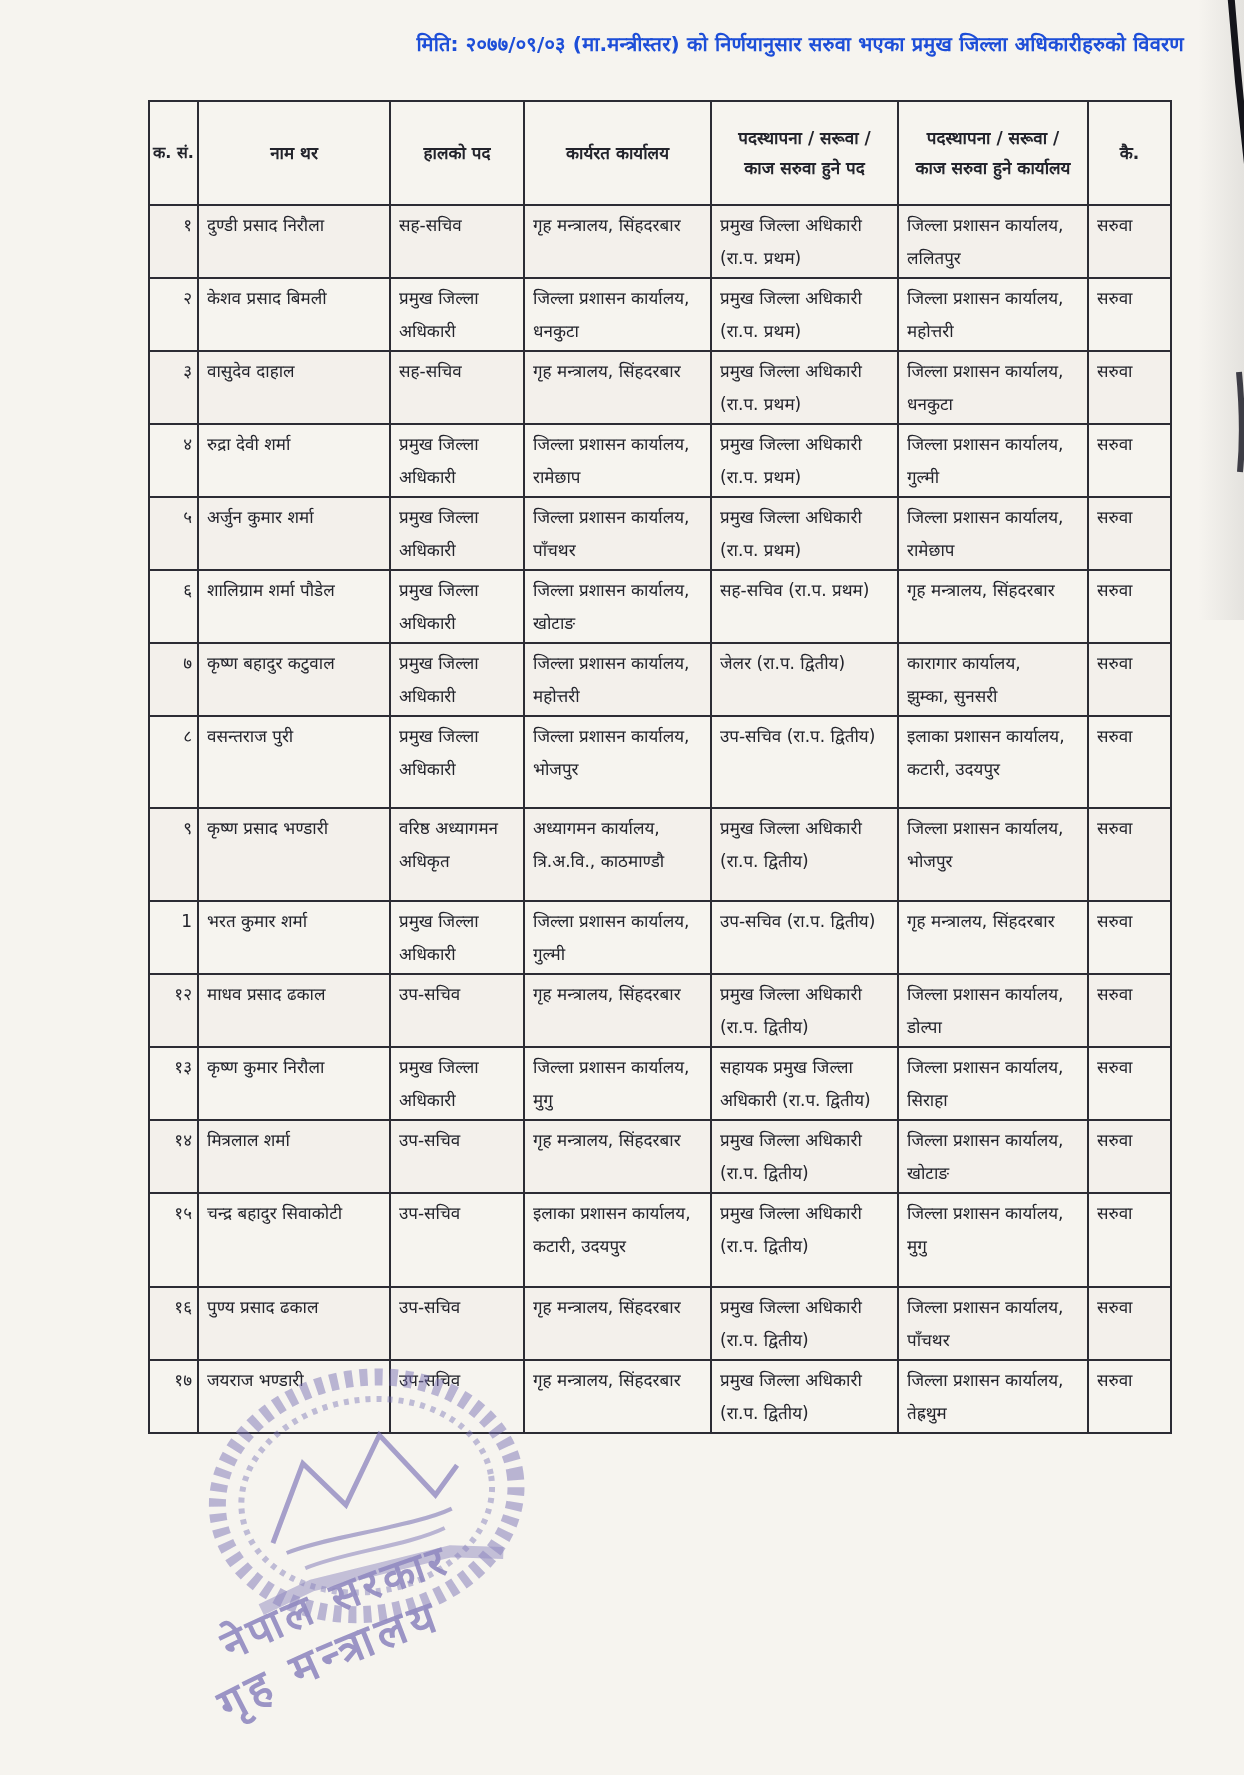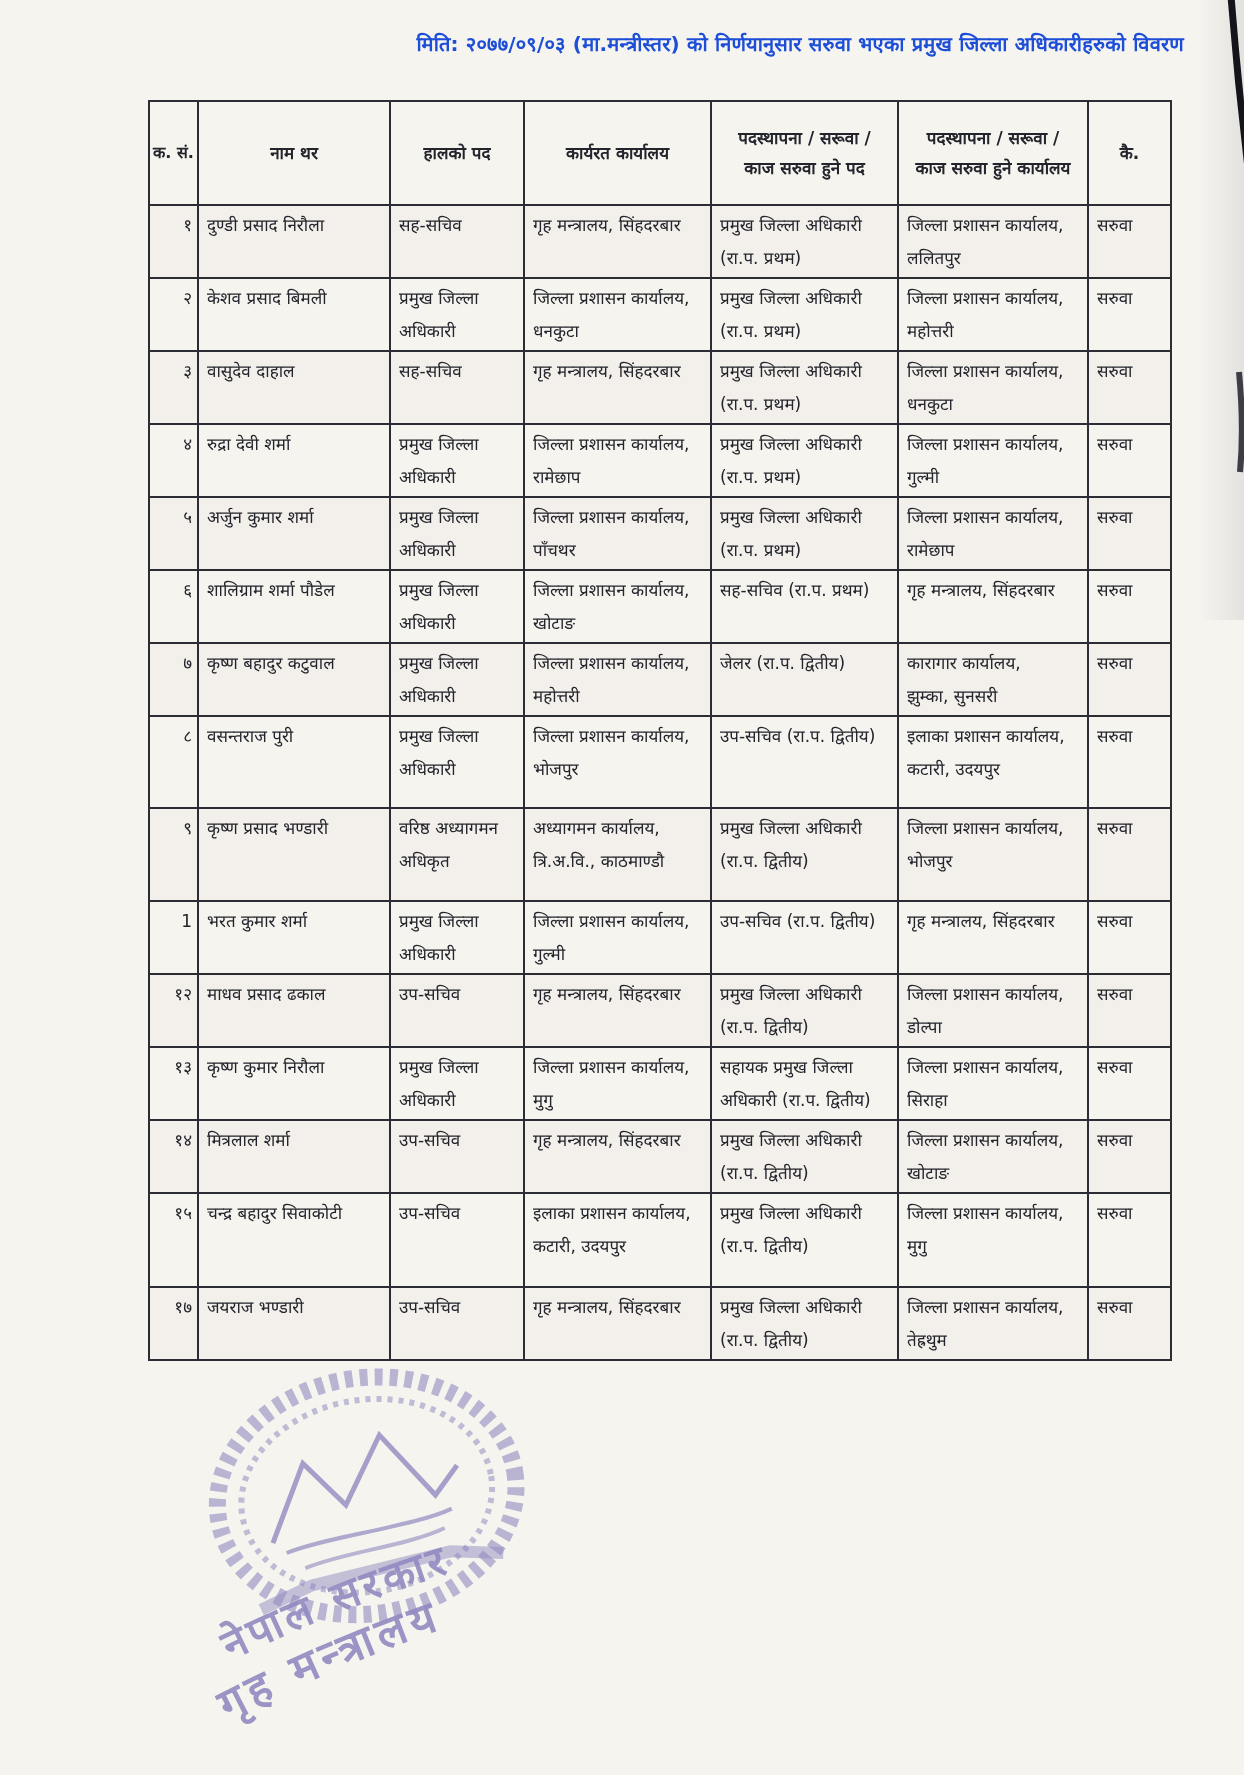--- a/index.html
+++ b/index.html
@@ -258,20 +258,31 @@
           <td class="c1">चन्द्र बहादुर सिवाकोटी</td>
           <td class="c2">उप-सचिव</td>
           <td class="c3">इलाका प्रशासन कार्यालय,
 कटारी, उदयपुर</td>
           <td class="c4">प्रमुख जिल्ला अधिकारी
 (रा.प. द्वितीय)</td>
           <td class="c5">जिल्ला प्रशासन कार्यालय,
 मुगु</td>
           <td class="c6">सरुवा</td>
         </tr>
+        <tr style="height: 64px;">
+          <td class="c0">१६</td>
+          <td class="c1">पुण्य प्रसाद ढकाल</td>
+          <td class="c2">उप-सचिव</td>
+          <td class="c3">गृह मन्त्रालय, सिंहदरबार</td>
+          <td class="c4">प्रमुख जिल्ला अधिकारी
+(रा.प. द्वितीय)</td>
+          <td class="c5">जिल्ला प्रशासन कार्यालय,
+पाँचथर</td>
+          <td class="c6">सरुवा</td>
+        </tr>
         <tr style="height: 57px;">
           <td class="c0">१७</td>
           <td class="c1">जयराज भण्डारी</td>
           <td class="c2">उप-सचिव</td>
           <td class="c3">गृह मन्त्रालय, सिंहदरबार</td>
           <td class="c4">प्रमुख जिल्ला अधिकारी
 (रा.प. द्वितीय)</td>
           <td class="c5">जिल्ला प्रशासन कार्यालय,
 तेह्रथुम</td>
           <td class="c6">सरुवा</td>

